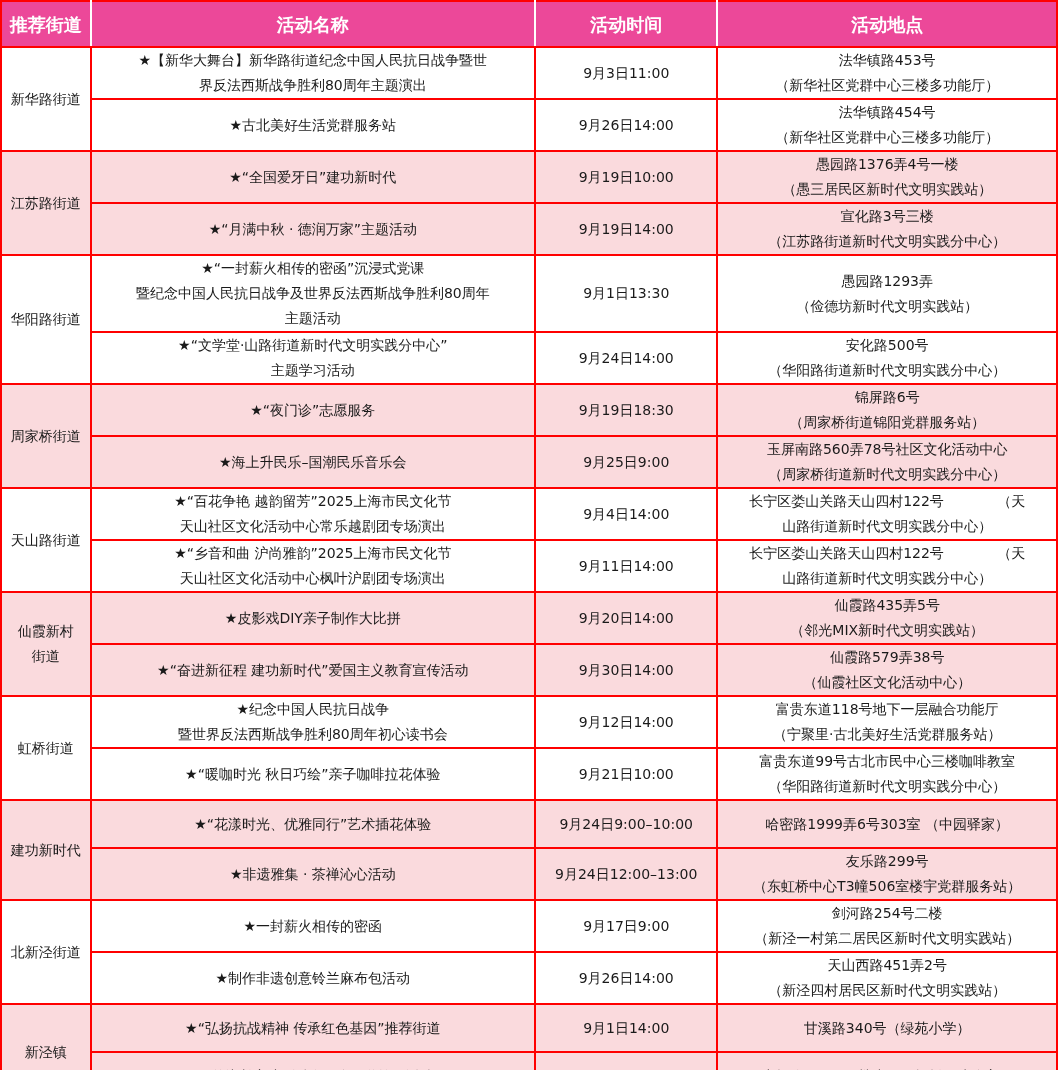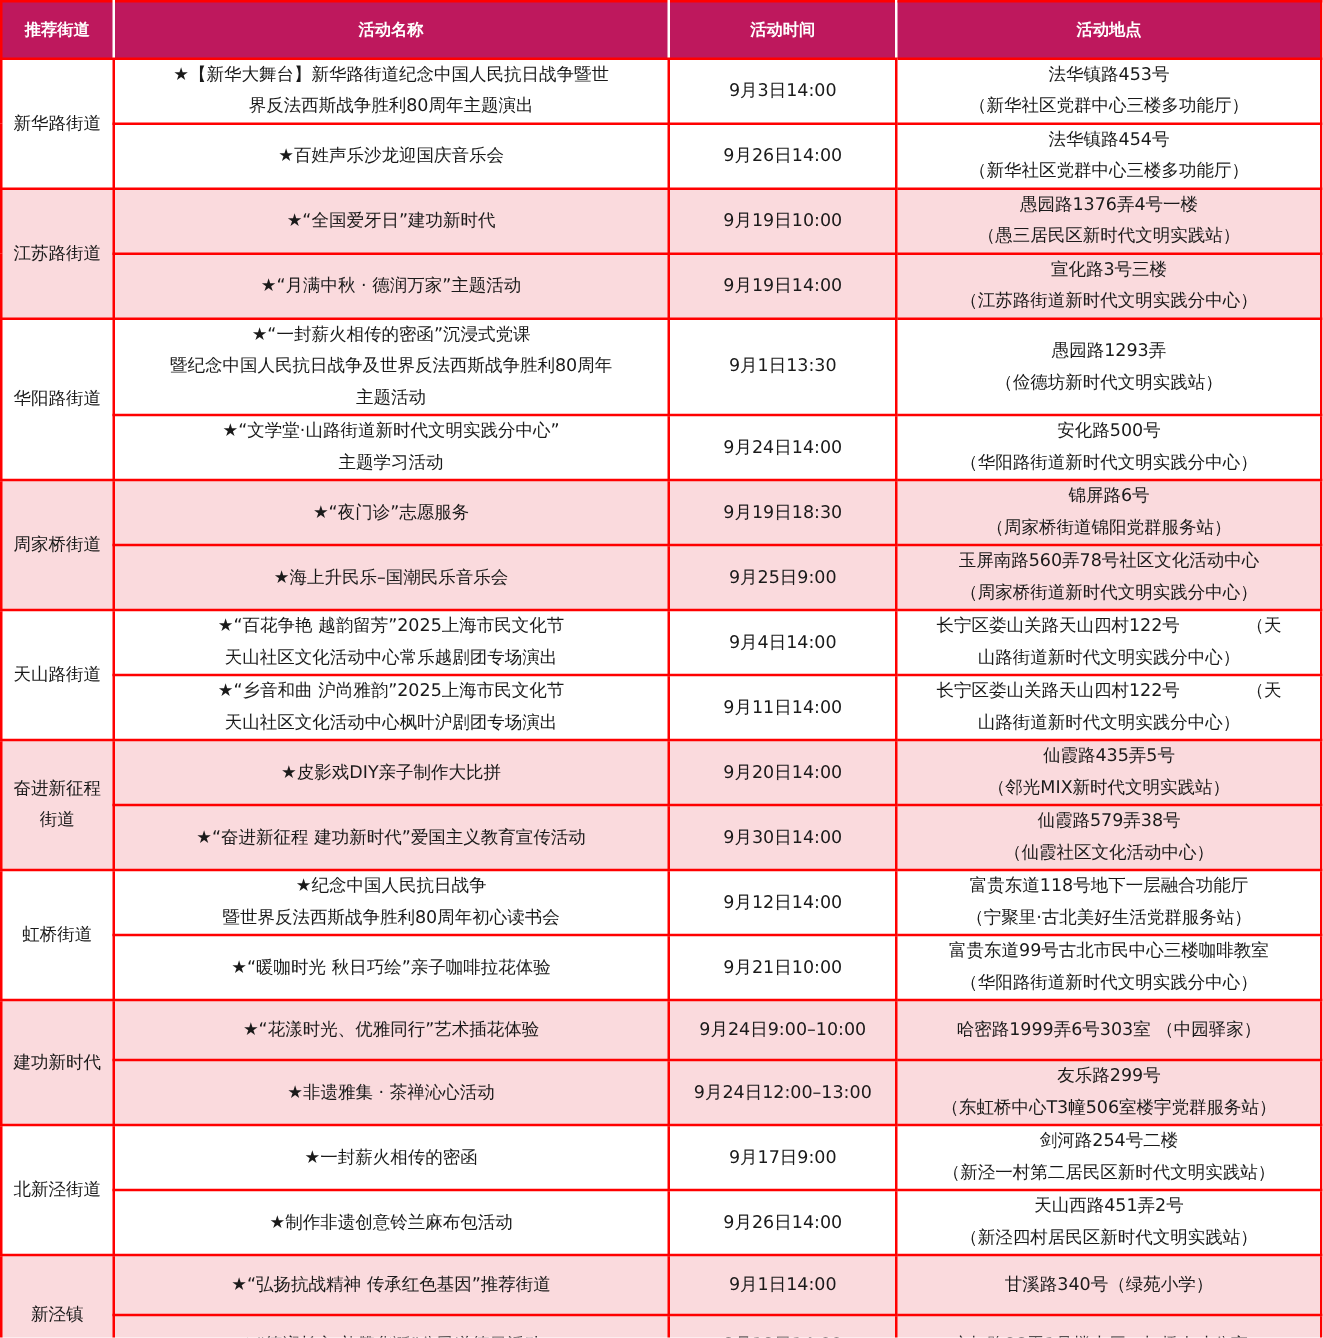--- a/index.html
+++ b/index.html
@@ -12,24 +12,24 @@
   table.schedule th, table.schedule td {
     border: 2px solid #ff0000;
     text-align: center;
     vertical-align: middle;
     padding: 0 4px;
     line-height: 25px;
     font-size: 14px;
     color: #1a1a1a;
   }
   table.schedule th {
-    background: #be185d;
+    background: #ec4899;
     color: #ffffff;
     font-weight: bold;
-    font-size: 13px;
+    font-size: 18px;
     height: 44px;
     border-color: #ffffff;
     border-top-color: #ff0000;
     border-bottom-color: #ff0000;
   }
   table.schedule th:first-child { border-left-color: #ff0000; }
   table.schedule th:last-child { border-right-color: #ff0000; }
   td.district {
     color: #ff0000;
     font-size: 15px;
@@ -65,29 +65,29 @@
   </thead>
   <tbody id="tbody">
       <tr class="row">
         <td class="district" rowspan="2">
           <span class="line">新华路街道</span>
         </td>
         <td>
           <span class="line">★【新华大舞台】新华路街道纪念中国人民抗日战争暨世</span>
           <span class="line">界反法西斯战争胜利80周年主题演出</span>
         </td>
-        <td>9月3日14:00</td>
+        <td>9月3日11:00</td>
         <td class="addr">
           <span class="line">法华镇路453号</span>
           <span class="line">（新华社区党群中心三楼多功能厅）</span>
         </td>
       </tr>
       <tr class="row">
         <td>
-          <span class="line">★百姓声乐沙龙迎国庆音乐会</span>
+          <span class="line">★古北美好生活党群服务站</span>
         </td>
         <td>9月26日14:00</td>
         <td class="addr">
           <span class="line">法华镇路454号</span>
           <span class="line">（新华社区党群中心三楼多功能厅）</span>
         </td>
       </tr>
       <tr class="row shade">
         <td class="district" rowspan="2">
           <span class="line">江苏路街道</span>
@@ -180,21 +180,21 @@
           <span class="line">天山社区文化活动中心枫叶沪剧团专场演出</span>
         </td>
         <td>9月11日14:00</td>
         <td class="addr">
           <span class="line">长宁区娄山关路天山四村122号            （天</span>
           <span class="line">山路街道新时代文明实践分中心）</span>
         </td>
       </tr>
       <tr class="row shade">
         <td class="district" rowspan="2">
-          <span class="line">奋进新征程</span>
+          <span class="line">仙霞新村</span>
           <span class="line">街道</span>
         </td>
         <td>
           <span class="line">★皮影戏DIY亲子制作大比拼</span>
         </td>
         <td>9月20日14:00</td>
         <td class="addr">
           <span class="line">仙霞路435弄5号</span>
           <span class="line">（邻光MIX新时代文明实践站）</span>
         </td>

